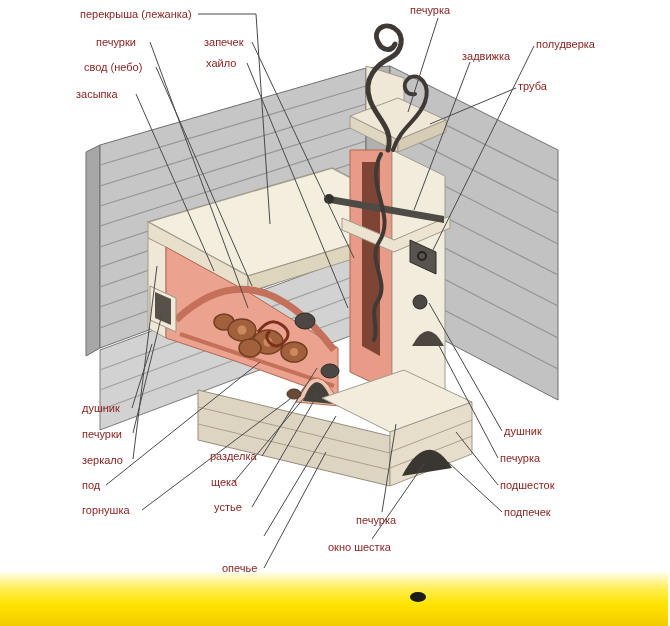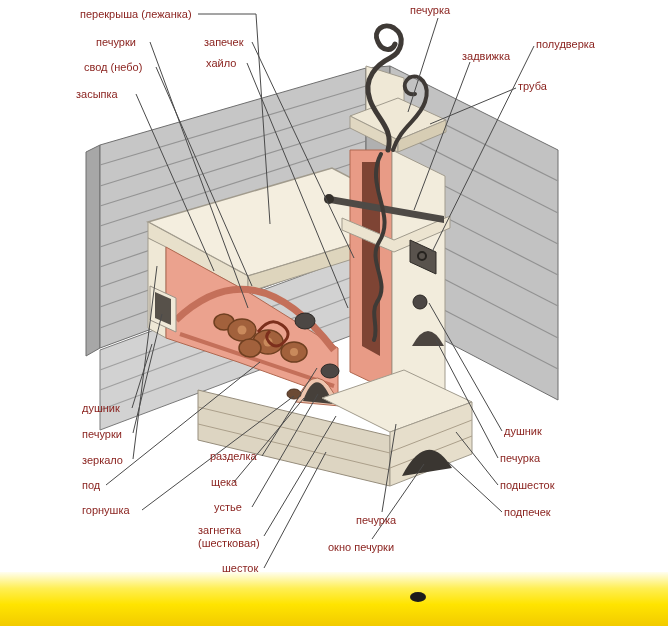--- a/index.html
+++ b/index.html
@@ -179,24 +179,23 @@
 
   <div class="lbl" style="left:82px;top:402px">душник</div>
   <div class="lbl" style="left:82px;top:428px">печурки</div>
   <div class="lbl" style="left:82px;top:454px">зеркало</div>
   <div class="lbl" style="left:82px;top:479px">под</div>
   <div class="lbl" style="left:82px;top:504px">горнушка</div>
 
   <div class="lbl" style="left:210px;top:450px">разделка</div>
   <div class="lbl" style="left:211px;top:476px">щека</div>
   <div class="lbl" style="left:214px;top:501px">устье</div>
-  <div class="lbl wrap" style="left:198px;top:524px">загнетка (шестковая)</div>
-  <div class="lbl" style="left:222px;top:562px">шесток</div>
+  <div class="lbl" style="left:222px;top:562px">опечье</div>
 
   <div class="lbl" style="left:356px;top:514px">печурка</div>
-  <div class="lbl" style="left:328px;top:541px">окно печурки</div>
+  <div class="lbl" style="left:328px;top:541px">окно шестка</div>
 
   <div class="lbl" style="left:504px;top:425px">душник</div>
   <div class="lbl" style="left:500px;top:452px">печурка</div>
   <div class="lbl" style="left:500px;top:479px">подшесток</div>
   <div class="lbl" style="left:504px;top:506px">подпечек</div>
 
 </div>
 
 </body></html>

